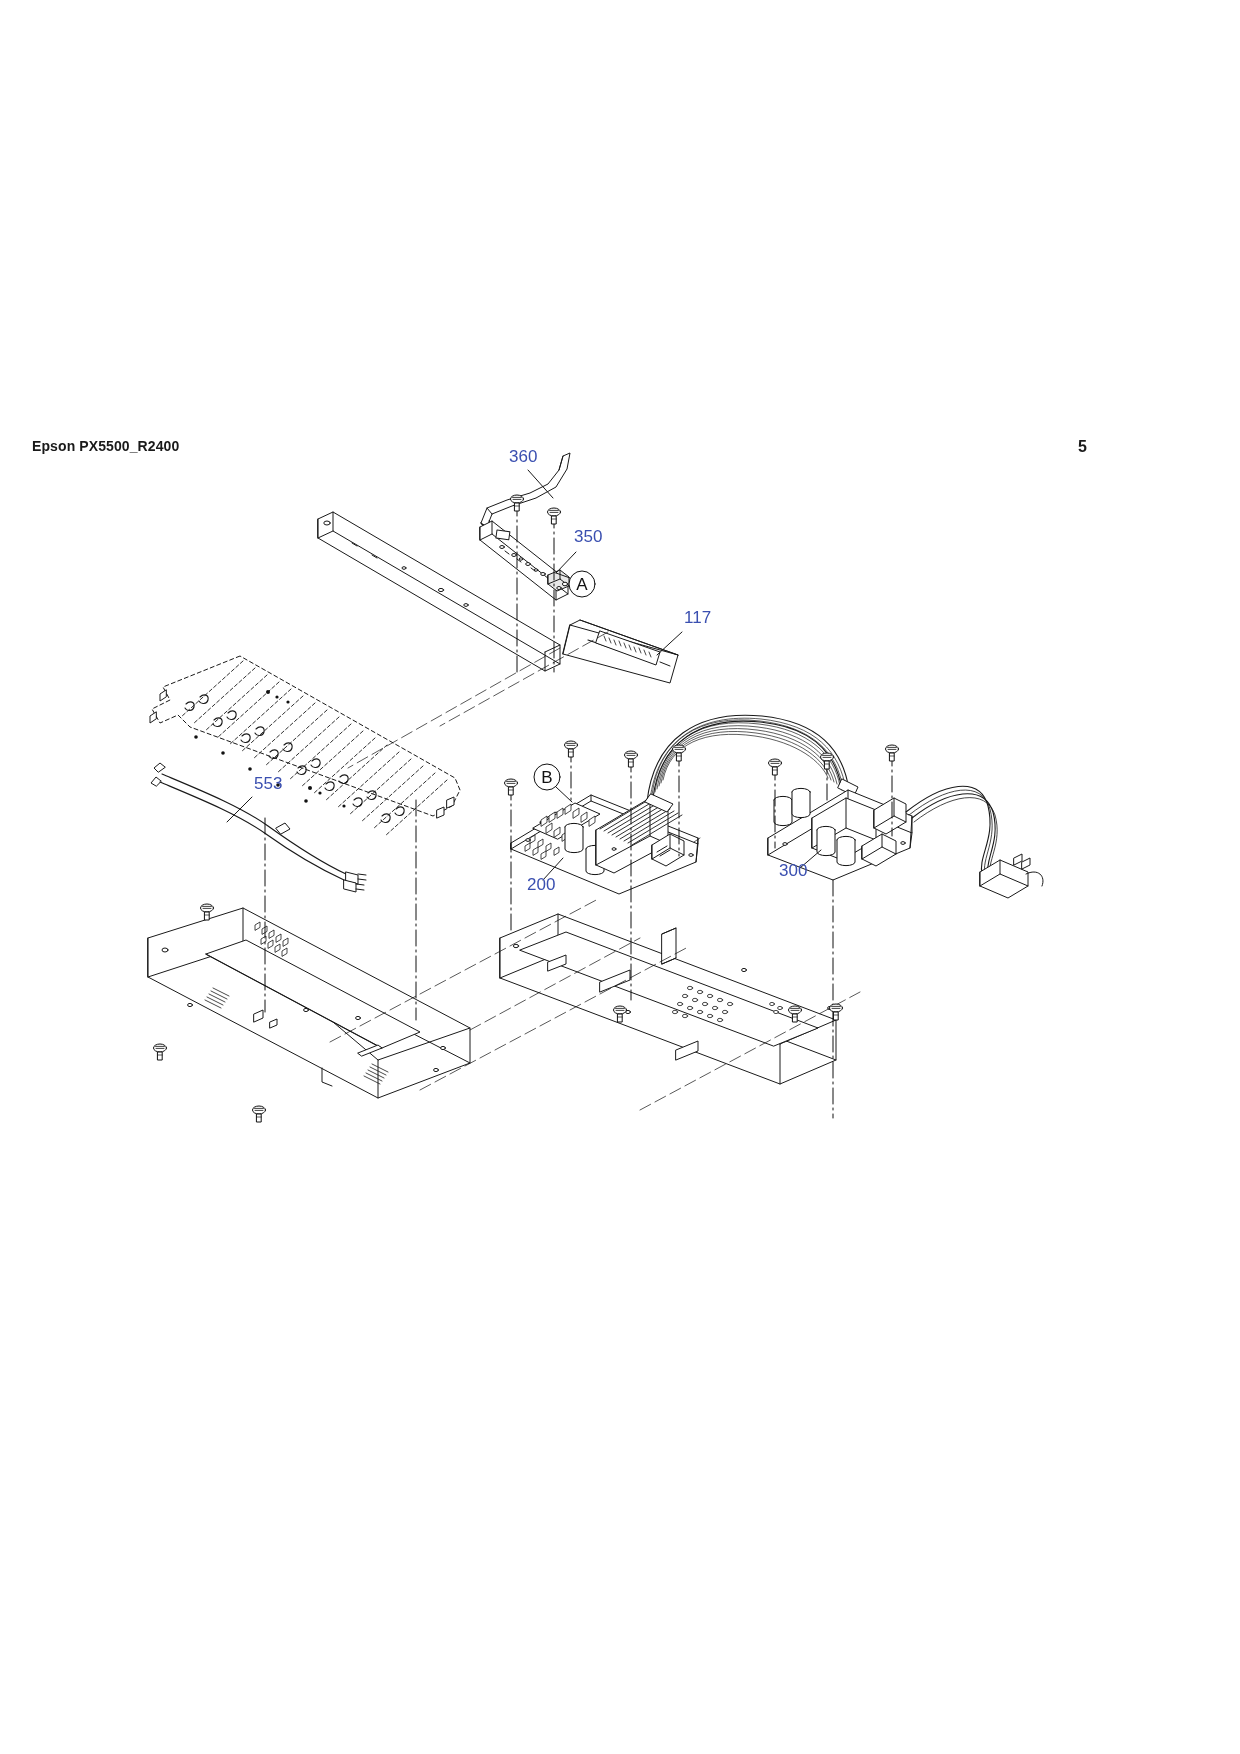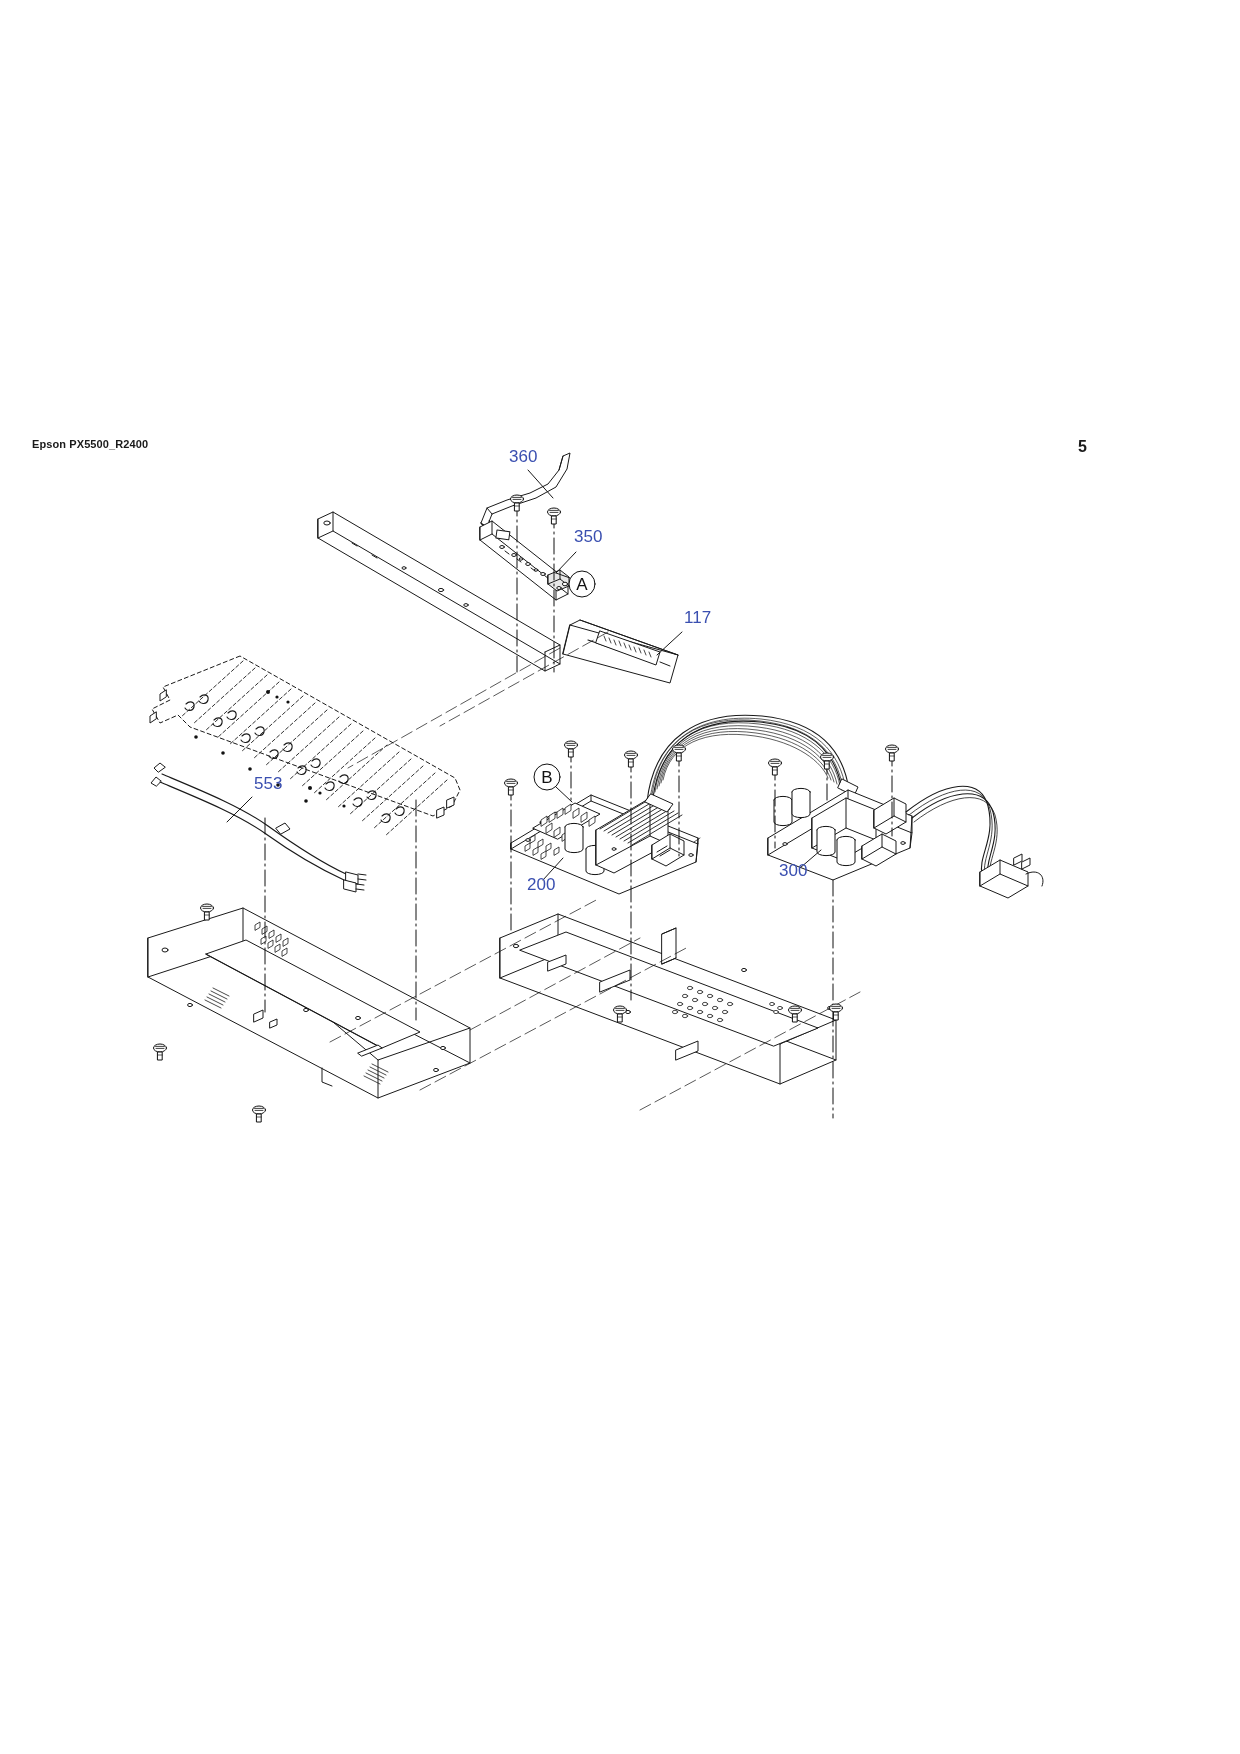--- a/index.html
+++ b/index.html
@@ -1,19 +1,19 @@
 <!DOCTYPE html>
 <html><head>
 <meta charset="utf-8">
 <style>
   html,body{margin:0;padding:0;background:#ffffff;}
   body{width:1240px;height:1754px;position:relative;overflow:hidden;
        font-family:"Liberation Sans", sans-serif;}
   #sheet{position:absolute;left:0;top:0;width:1240px;height:1754px;background:#fff;}
-  .hdr{position:absolute;font-weight:bold;color:#1a1a1a;font-size:11px;letter-spacing:.1px;}
+  .hdr{position:absolute;font-weight:bold;color:#1a1a1a;font-size:14px;letter-spacing:.1px;}
   #doc-title{left:32px;top:438px;}
   #page-no{left:1078px;top:438px;font-size:16px;}
   svg{position:absolute;left:0;top:0;}
   text{font-family:"Liberation Sans", sans-serif;}
   .lbl{font-size:17px;fill:#3a4fb0;font-weight:normal;}
   .clet{font-size:17px;fill:#111;}
 </style>
 </head>
 <body>
 

